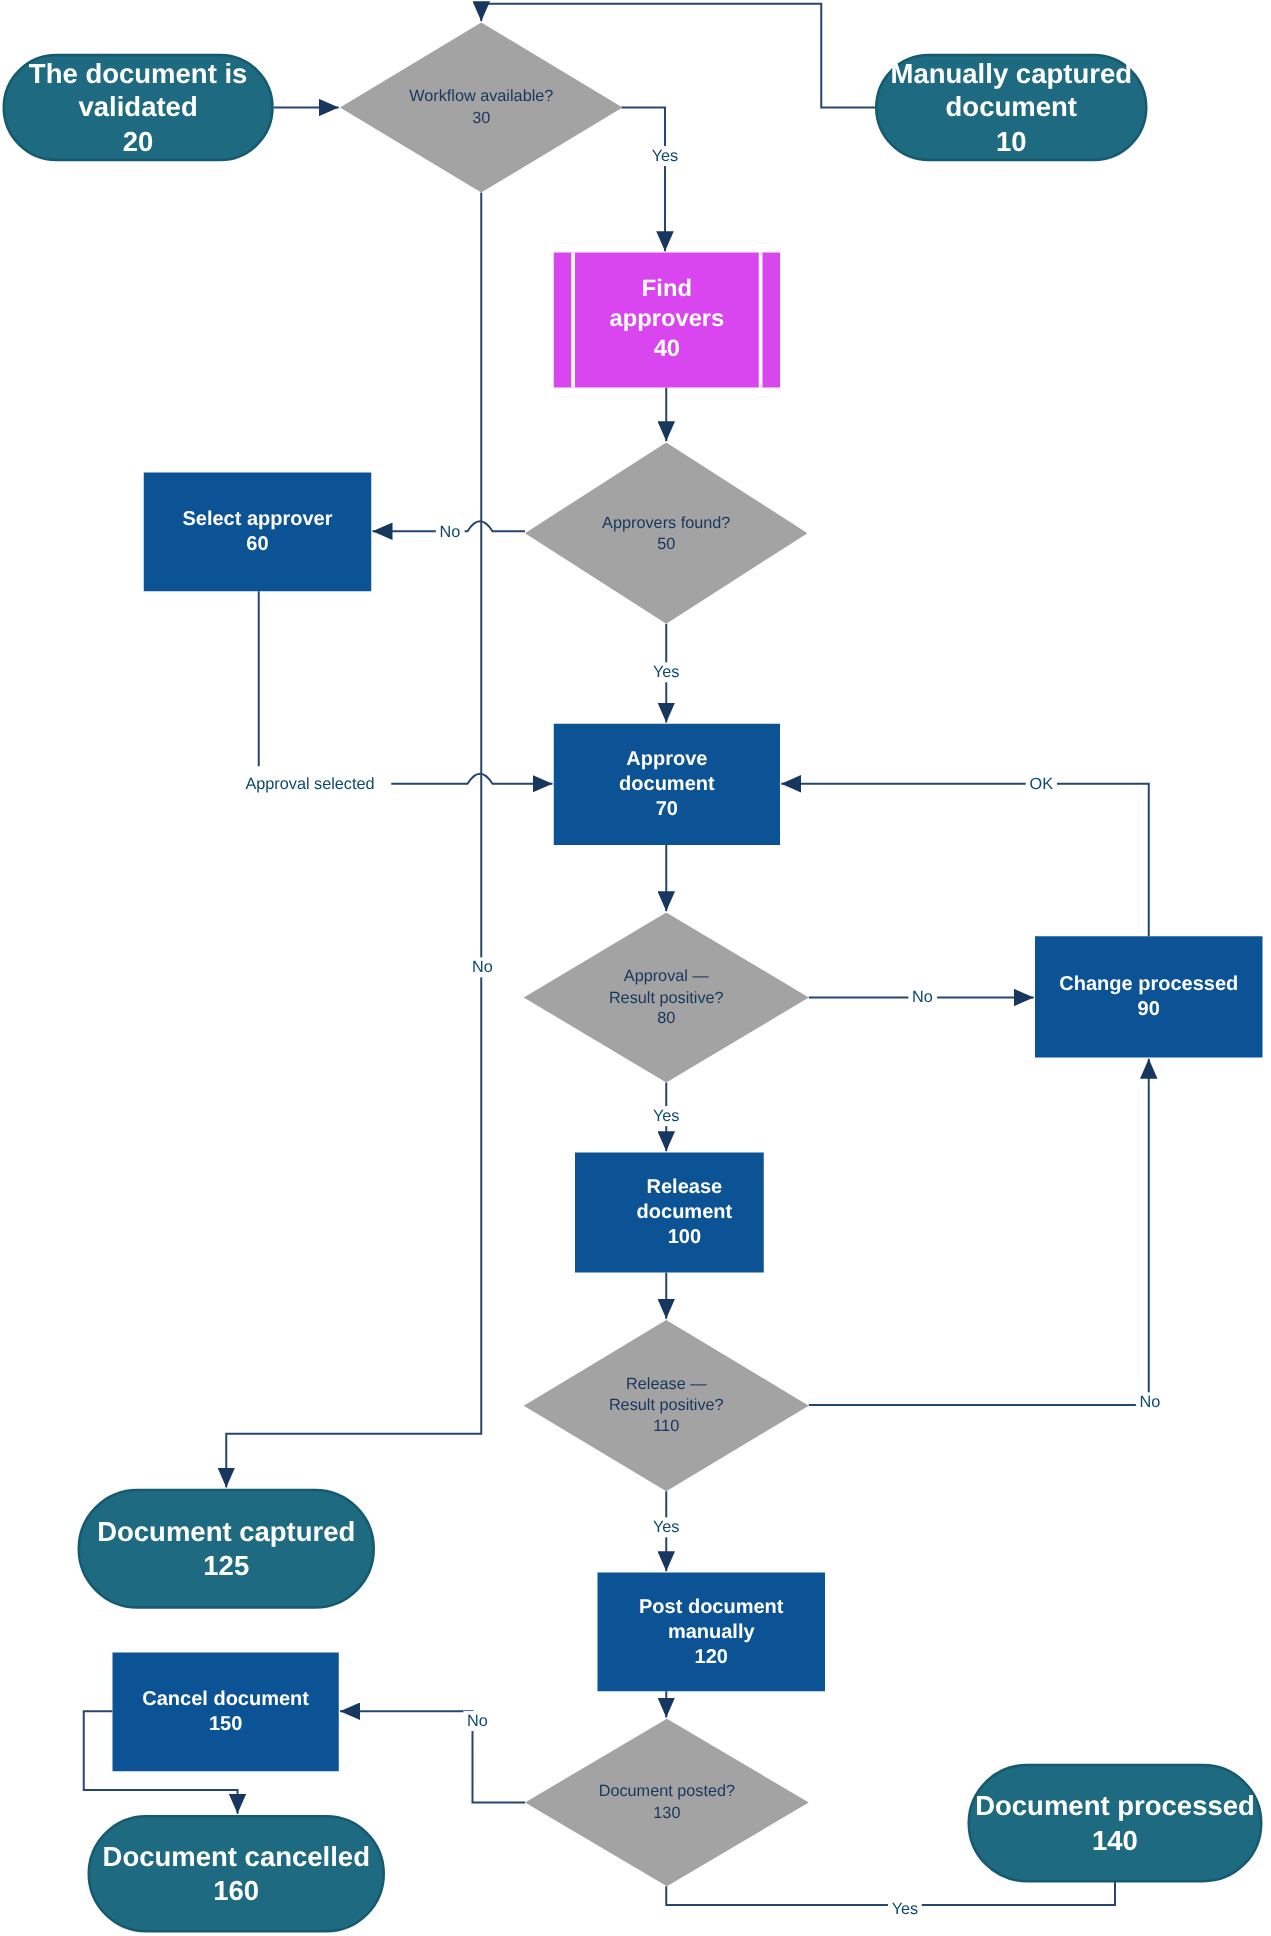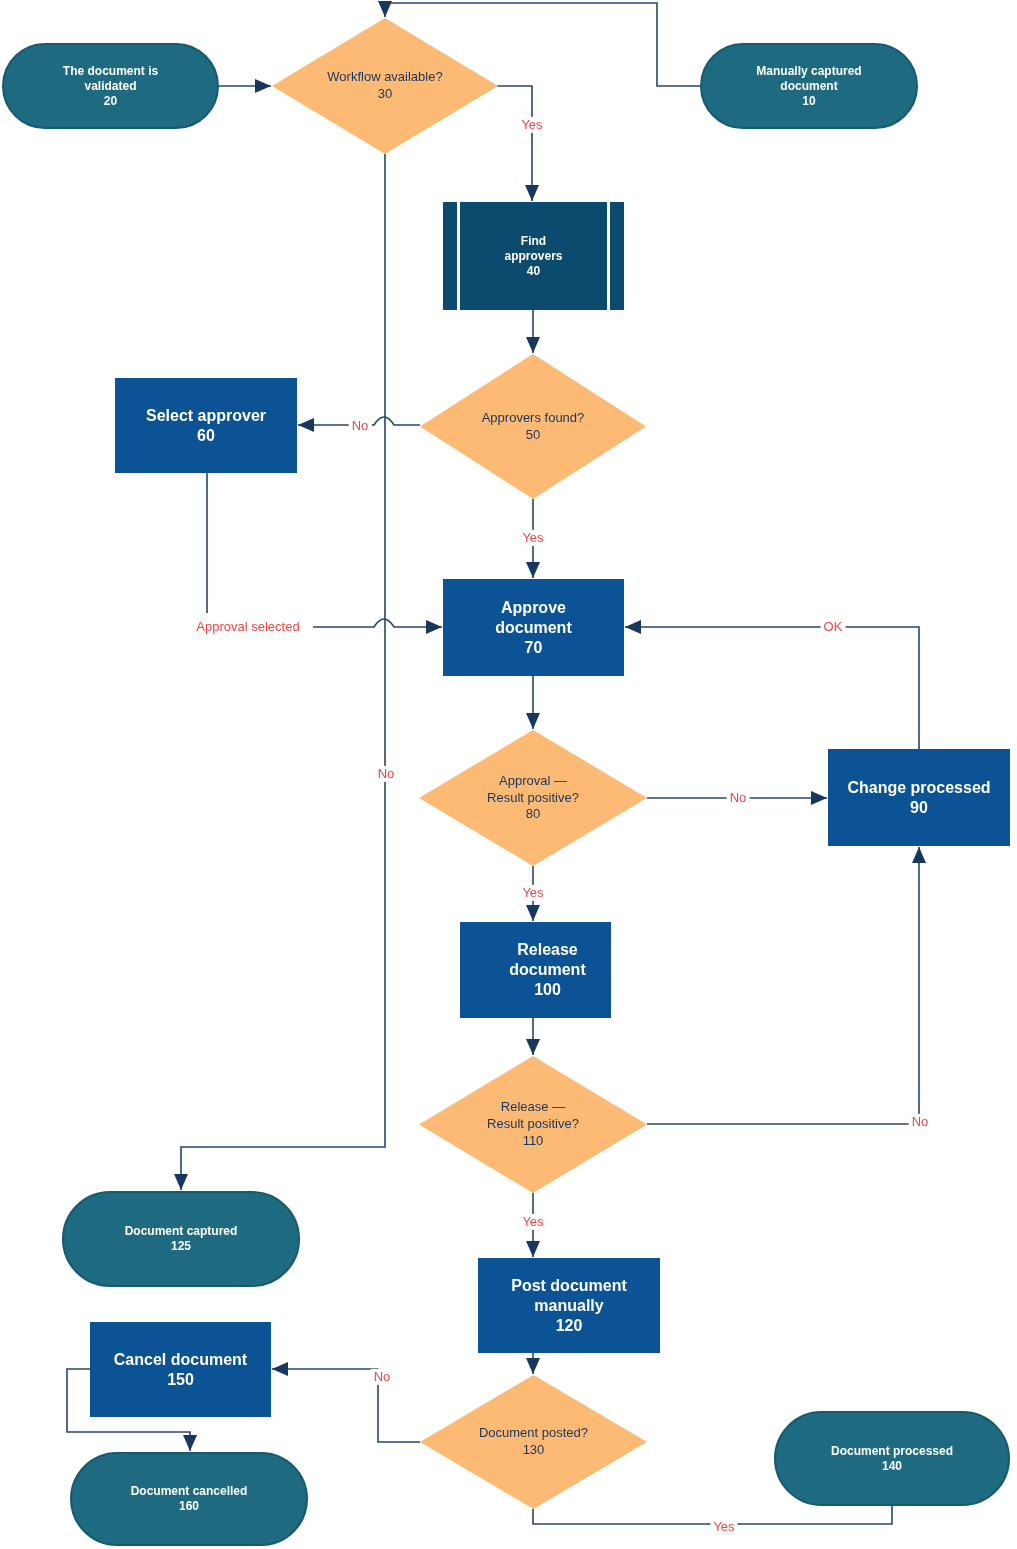--- a/index.html
+++ b/index.html
@@ -2,31 +2,31 @@
 <html><head>
 <meta charset="utf-8">
 <style>
   html,body{margin:0;padding:0;background:#ffffff;}
   #canvas{
     position:relative;width:1017px;height:1549px;background:#ffffff;overflow:hidden;
     font-family:"Liberation Sans","DejaVu Sans",sans-serif;
   }
   #wires{position:absolute;left:0;top:0;z-index:1;}
   .node{position:absolute;z-index:2;display:flex;align-items:center;justify-content:center;text-align:center;box-sizing:border-box;}
-  .terminator{background:#1e6a81;border:2px solid #155a6e;border-radius:48px;color:#ffffff;font-weight:bold;font-size:12px;line-height:1.25;}
+  .terminator{background:#1e6a81;border:2px solid #155a6e;border-radius:48px;color:#ffffff;font-weight:bold;font-size:22px;line-height:1.25;}
   .process{background:#0b5394;color:#ffffff;font-weight:bold;font-size:16px;line-height:1.25;}
-  .subprocess{background:#0c4a6e;color:#ffffff;font-weight:bold;font-size:12px;line-height:1.25;}
+  .subprocess{background:#d946ef;color:#ffffff;font-weight:bold;font-size:19px;line-height:1.25;}
   .stripe{position:absolute;top:0;bottom:0;width:3px;background:#ffffff;z-index:3;}
   .stripe.l{left:14px;} .stripe.r{right:14px;}
-  .decision{background:#fdba74;color:#17365d;font-size:13px;line-height:1.3;
+  .decision{background:#a3a3a3;color:#17365d;font-size:13px;line-height:1.3;
     clip-path:polygon(50% 0%,100% 50%,50% 100%,0% 50%);}
   .node .line{display:block;}
   .edge-label{
     position:absolute;z-index:4;transform:translate(-50%,-50%);
-    background:#ffffff;color:#ef4444;font-size:13px;line-height:1.1;
+    background:#ffffff;color:#0c4a6e;font-size:13px;line-height:1.1;
     padding:1px 3px;white-space:nowrap;text-align:center;
   }
 </style>
 </head>
 <body>
 
 <div id="canvas">
 
   <svg id="wires" width="1017" height="1549" viewBox="0 0 1017 1549">
     <defs>

